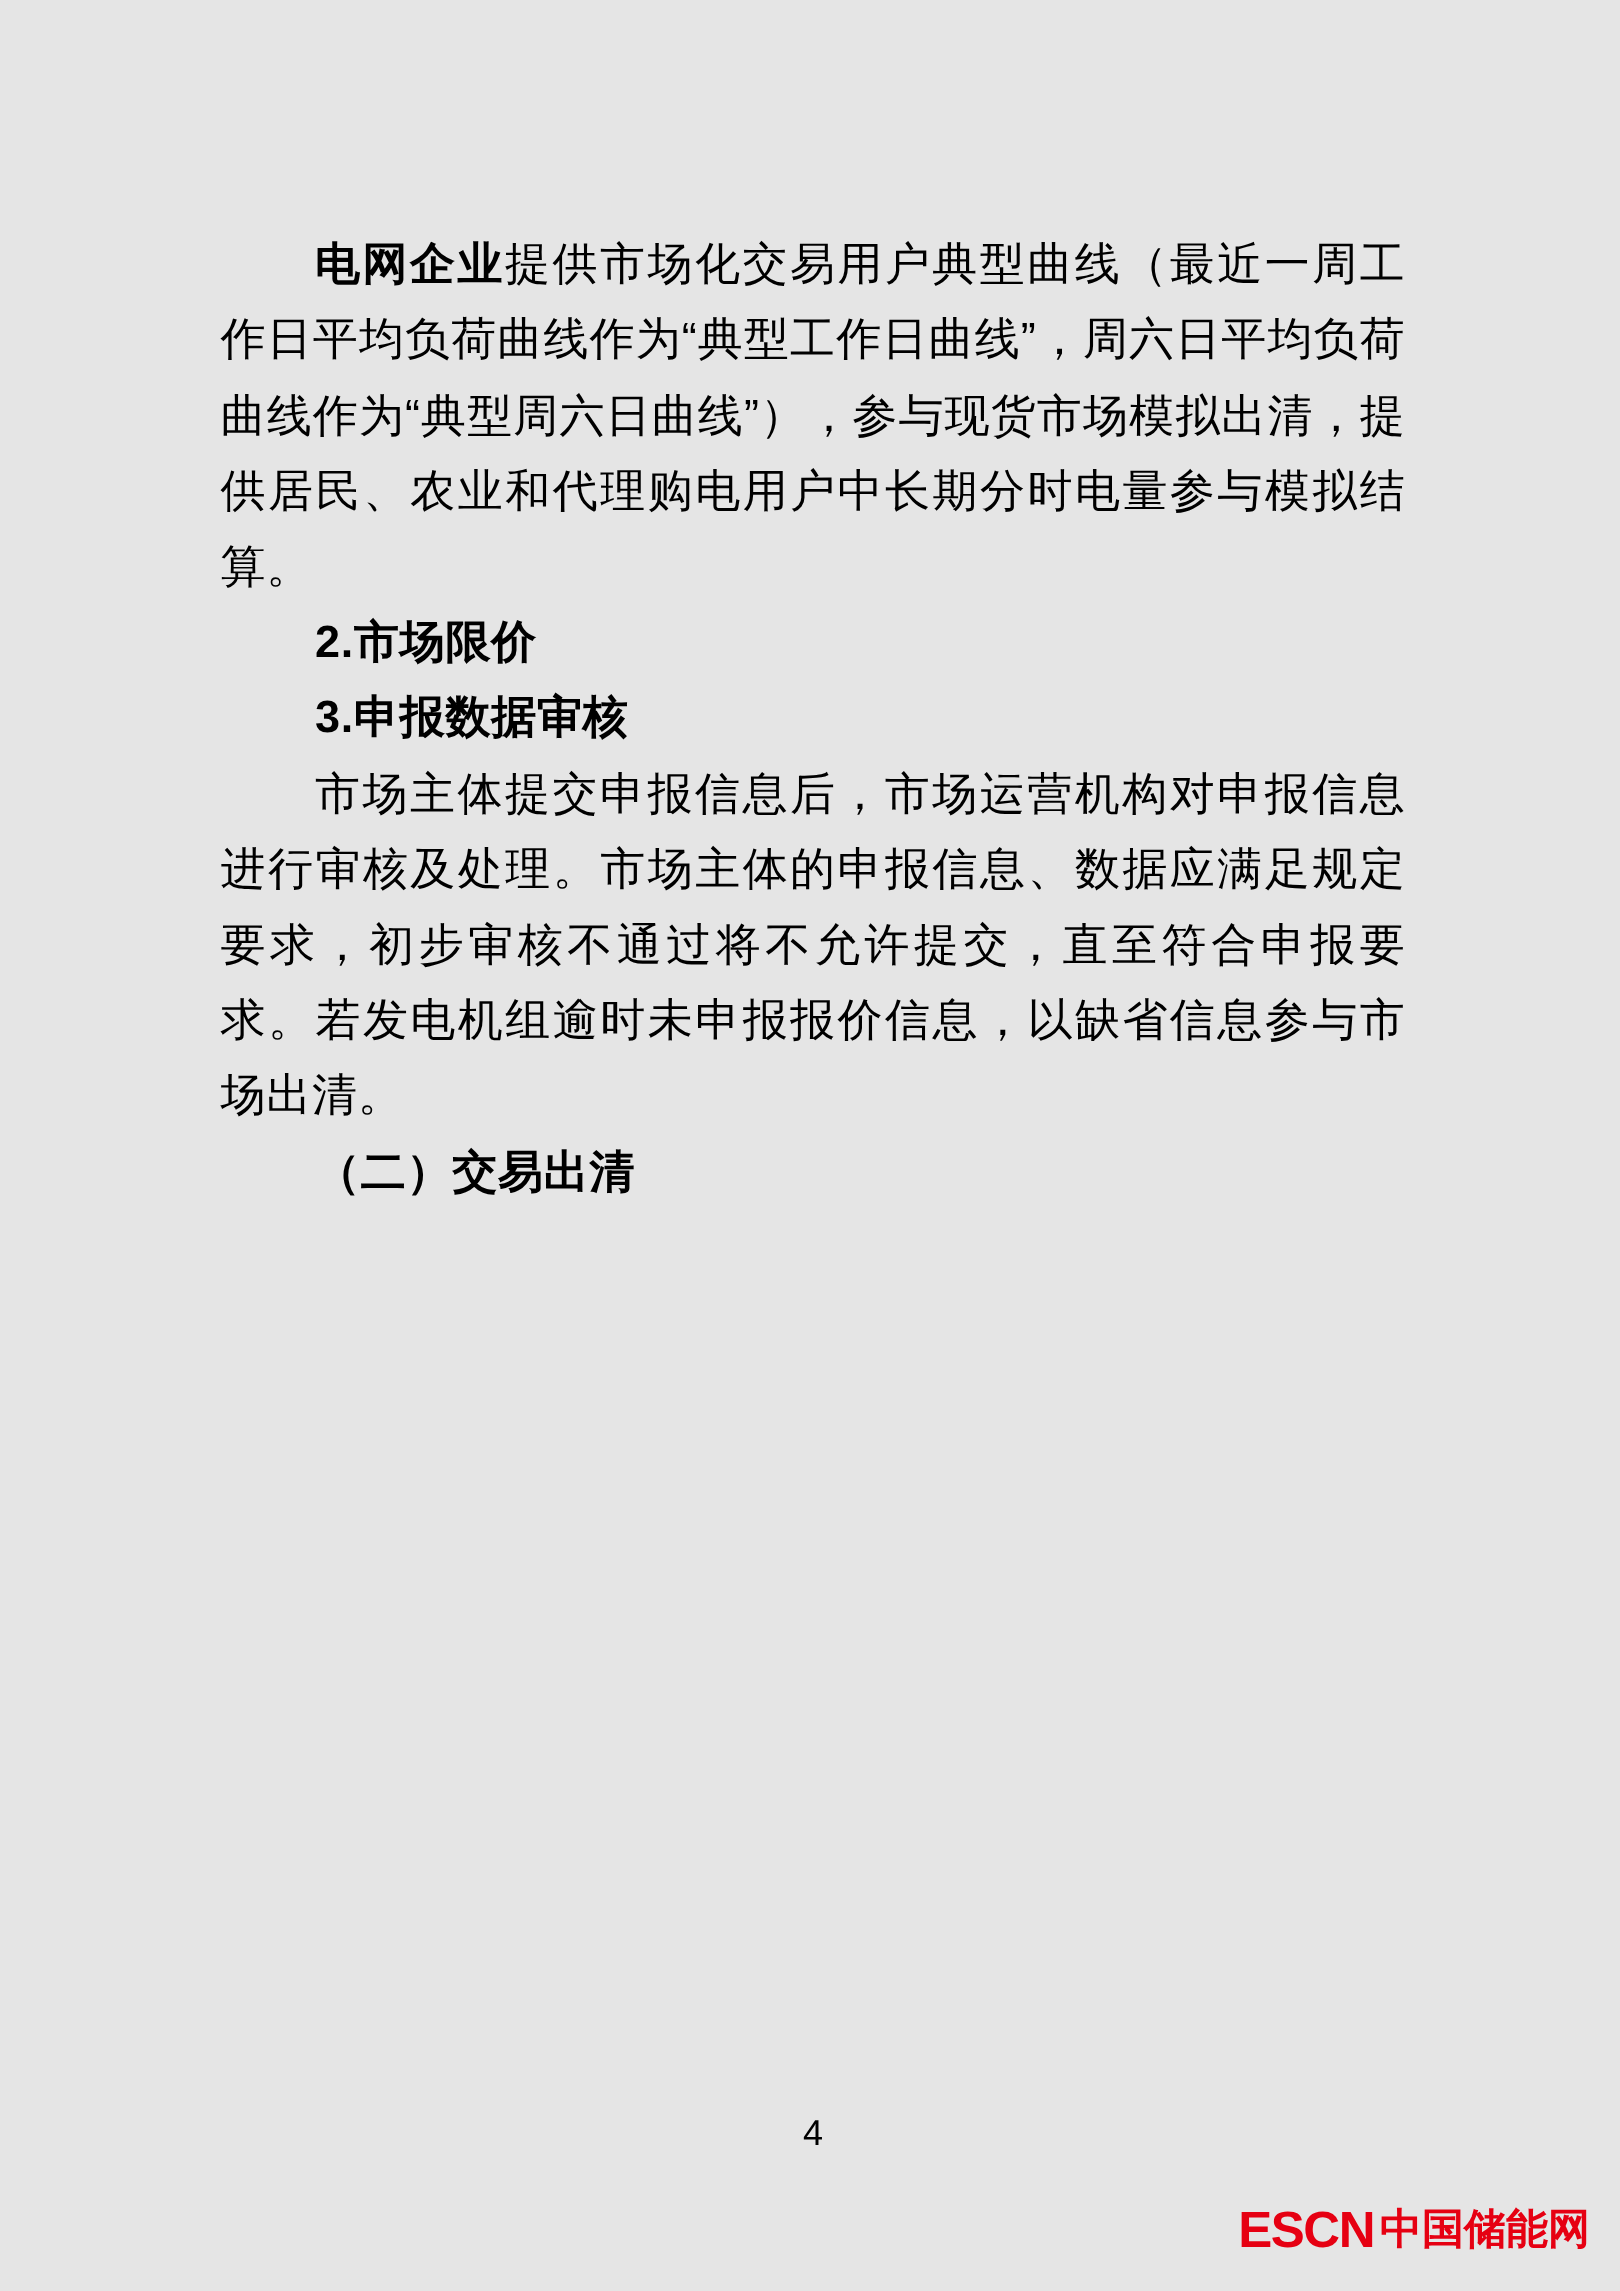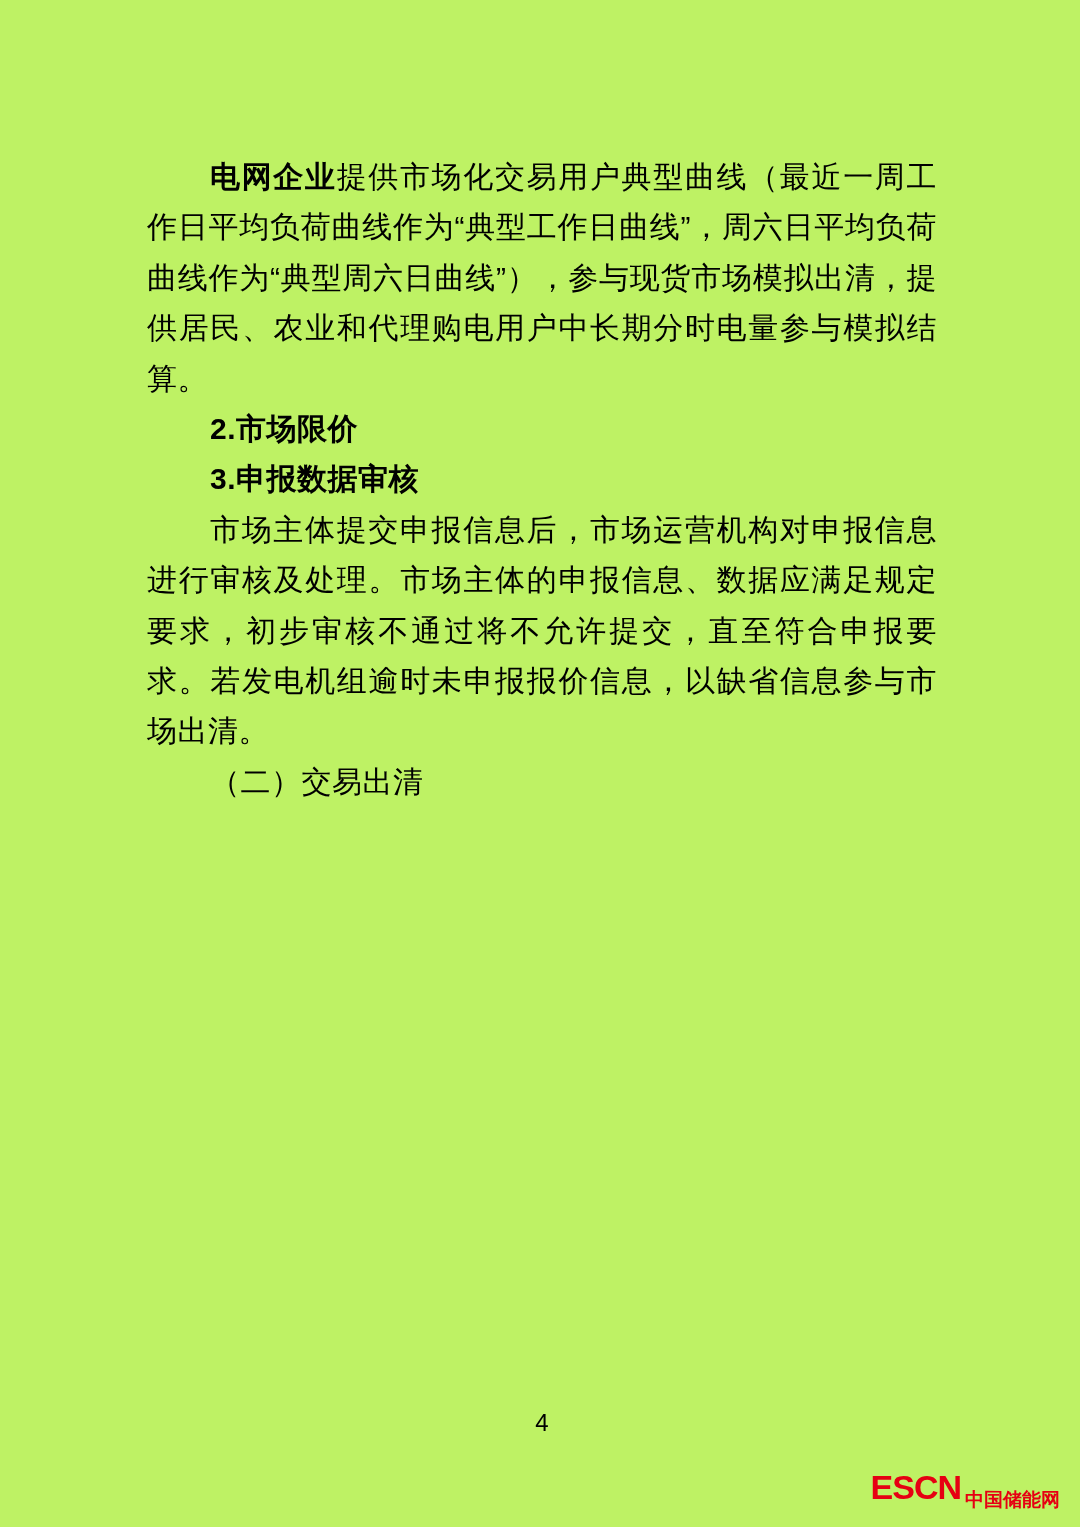--- a/index.html
+++ b/index.html
@@ -8,21 +8,21 @@
     width: 1080px;
     height: 1527px;
     position: relative;
     overflow: hidden;
     font-family: "Liberation Sans", sans-serif;
     color: #000000;
   }
   .doc-page {
     position: absolute;
     inset: 0;
-    background: #bef264;
+    background: #e5e5e5;
   }
   .doc-body {
     position: absolute;
     left: 147px;
     top: 152px;
     width: 790px;
     font-size: 30px;
     line-height: 50.4px;
     text-align: justify;
     text-justify: inter-character;
@@ -35,21 +35,21 @@
     margin: 0;
     text-indent: 63px;
     font-size: 30px;
     line-height: 50.4px;
   }
   .doc-body h3 {
     font-weight: bold;
     text-align: left;
   }
   .doc-body h4 {
-    font-weight: normal;
+    font-weight: bold;
     text-align: left;
   }
   .lead-bold { font-weight: bold; }
   .page-footer {
     position: absolute;
     left: 147px;
     top: 1408px;
     width: 790px;
     text-align: center;
     font-size: 24px;
@@ -67,25 +67,24 @@
     user-select: none;
   }
   .site-logo .logo-latin {
     font-size: 34px;
     line-height: 32px;
     font-weight: 900;
     letter-spacing: -1px;
     font-family: "Liberation Sans", sans-serif;
   }
   .site-logo .logo-cn {
-    font-size: 19px;
+    font-size: 28px;
     line-height: 30px;
     font-weight: 700;
     margin-left: 4px;
-    margin-top: 14px;
   }
 </style>
 </head>
 <body>
 
 <div class="doc-page">
 
   <div class="doc-body">
 
     <p><span class="lead-bold">电网企业</span><span>提供市场化交易用户典型曲线（最近一周工作日平均负荷曲线作为“典型工作日曲线”，周六日平均负荷曲线作为“典型周六日曲线”），参与现货市场模拟出清，提供居民、农业和代理购电用户中长期分时电量参与模拟结算。</span></p>

